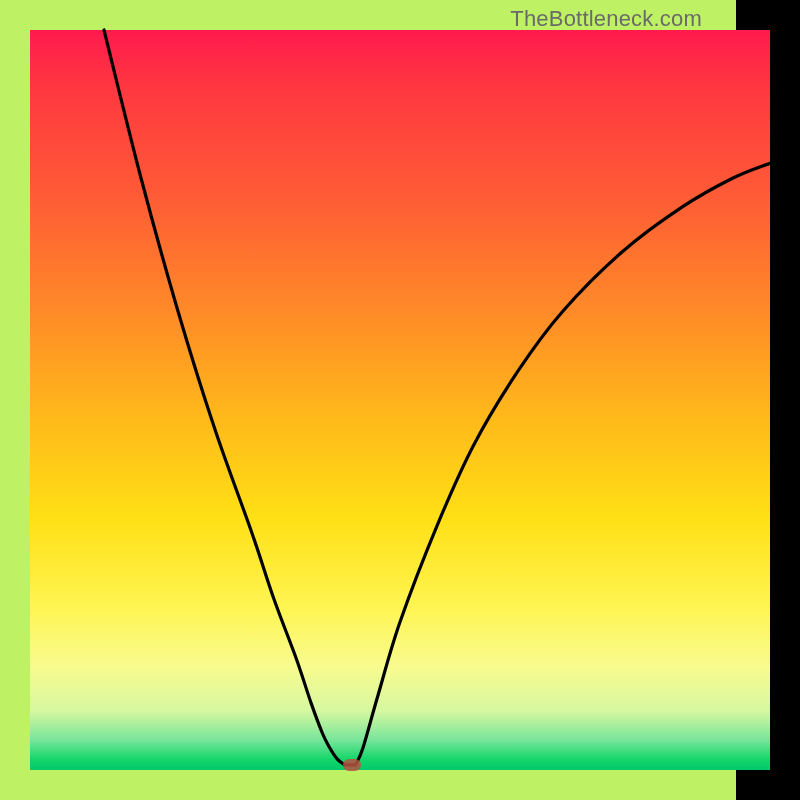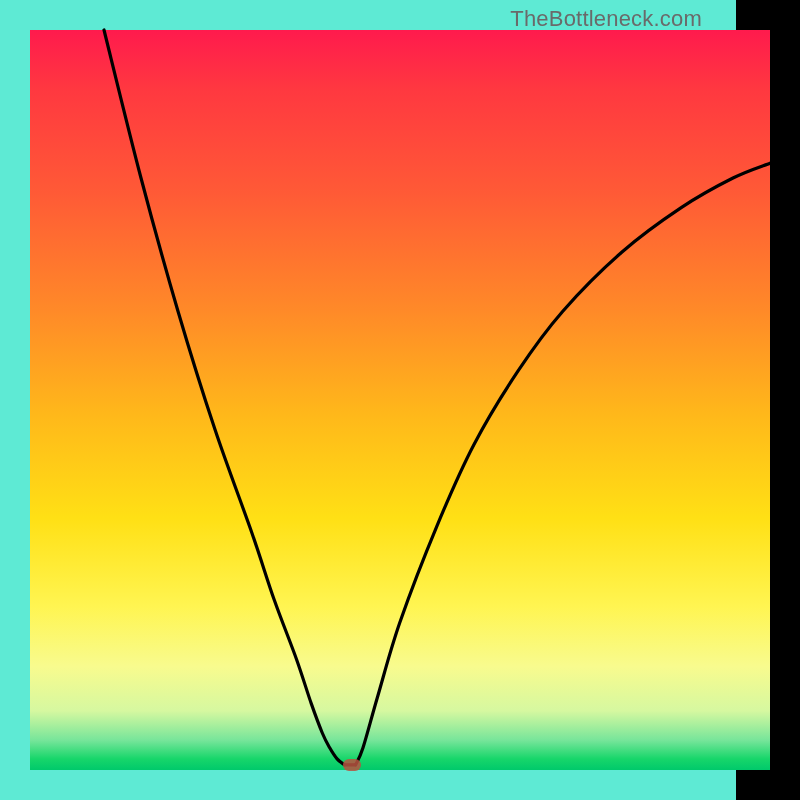--- a/index.html
+++ b/index.html
@@ -8,21 +8,21 @@
     width: 800px;
     height: 800px;
     overflow: hidden;
     background: #000;
     font-family: Arial, Helvetica, sans-serif;
   }
   .frame {
     position: relative;
     width: 736px;
     height: 800px;
-    background: #5eead4;
+    background: #bef264;
   }
   .plot {
     position: absolute;
     left: 30px;
     top: 30px;
     width: 740px;
     height: 740px;
     
     background: linear-gradient(to bottom,
       #ff1a4d 0%,

